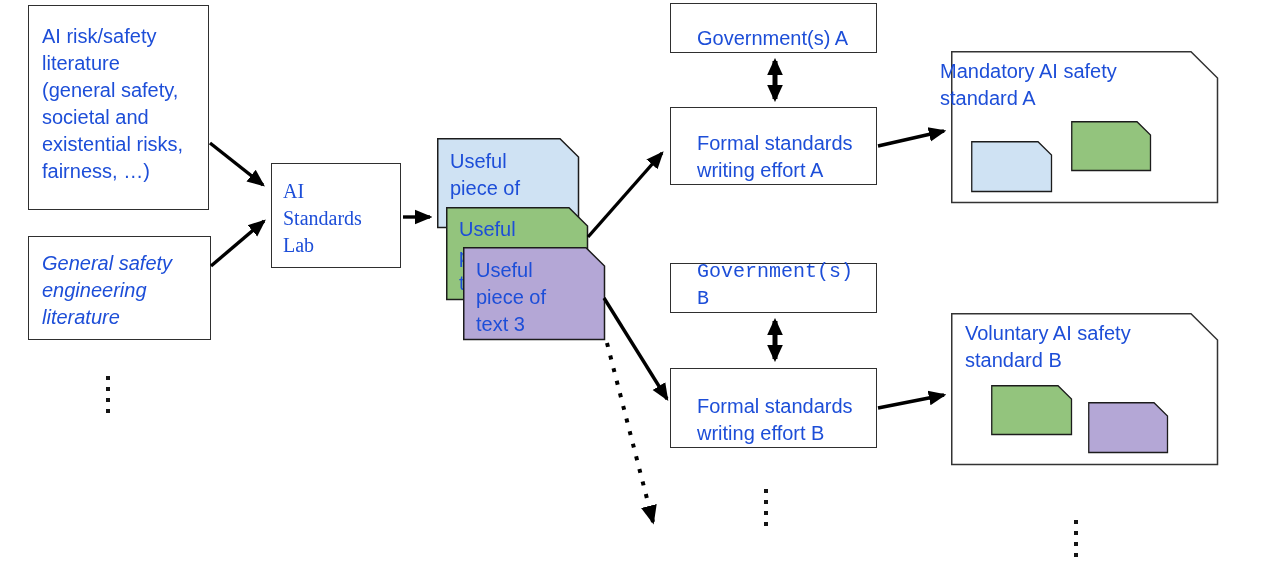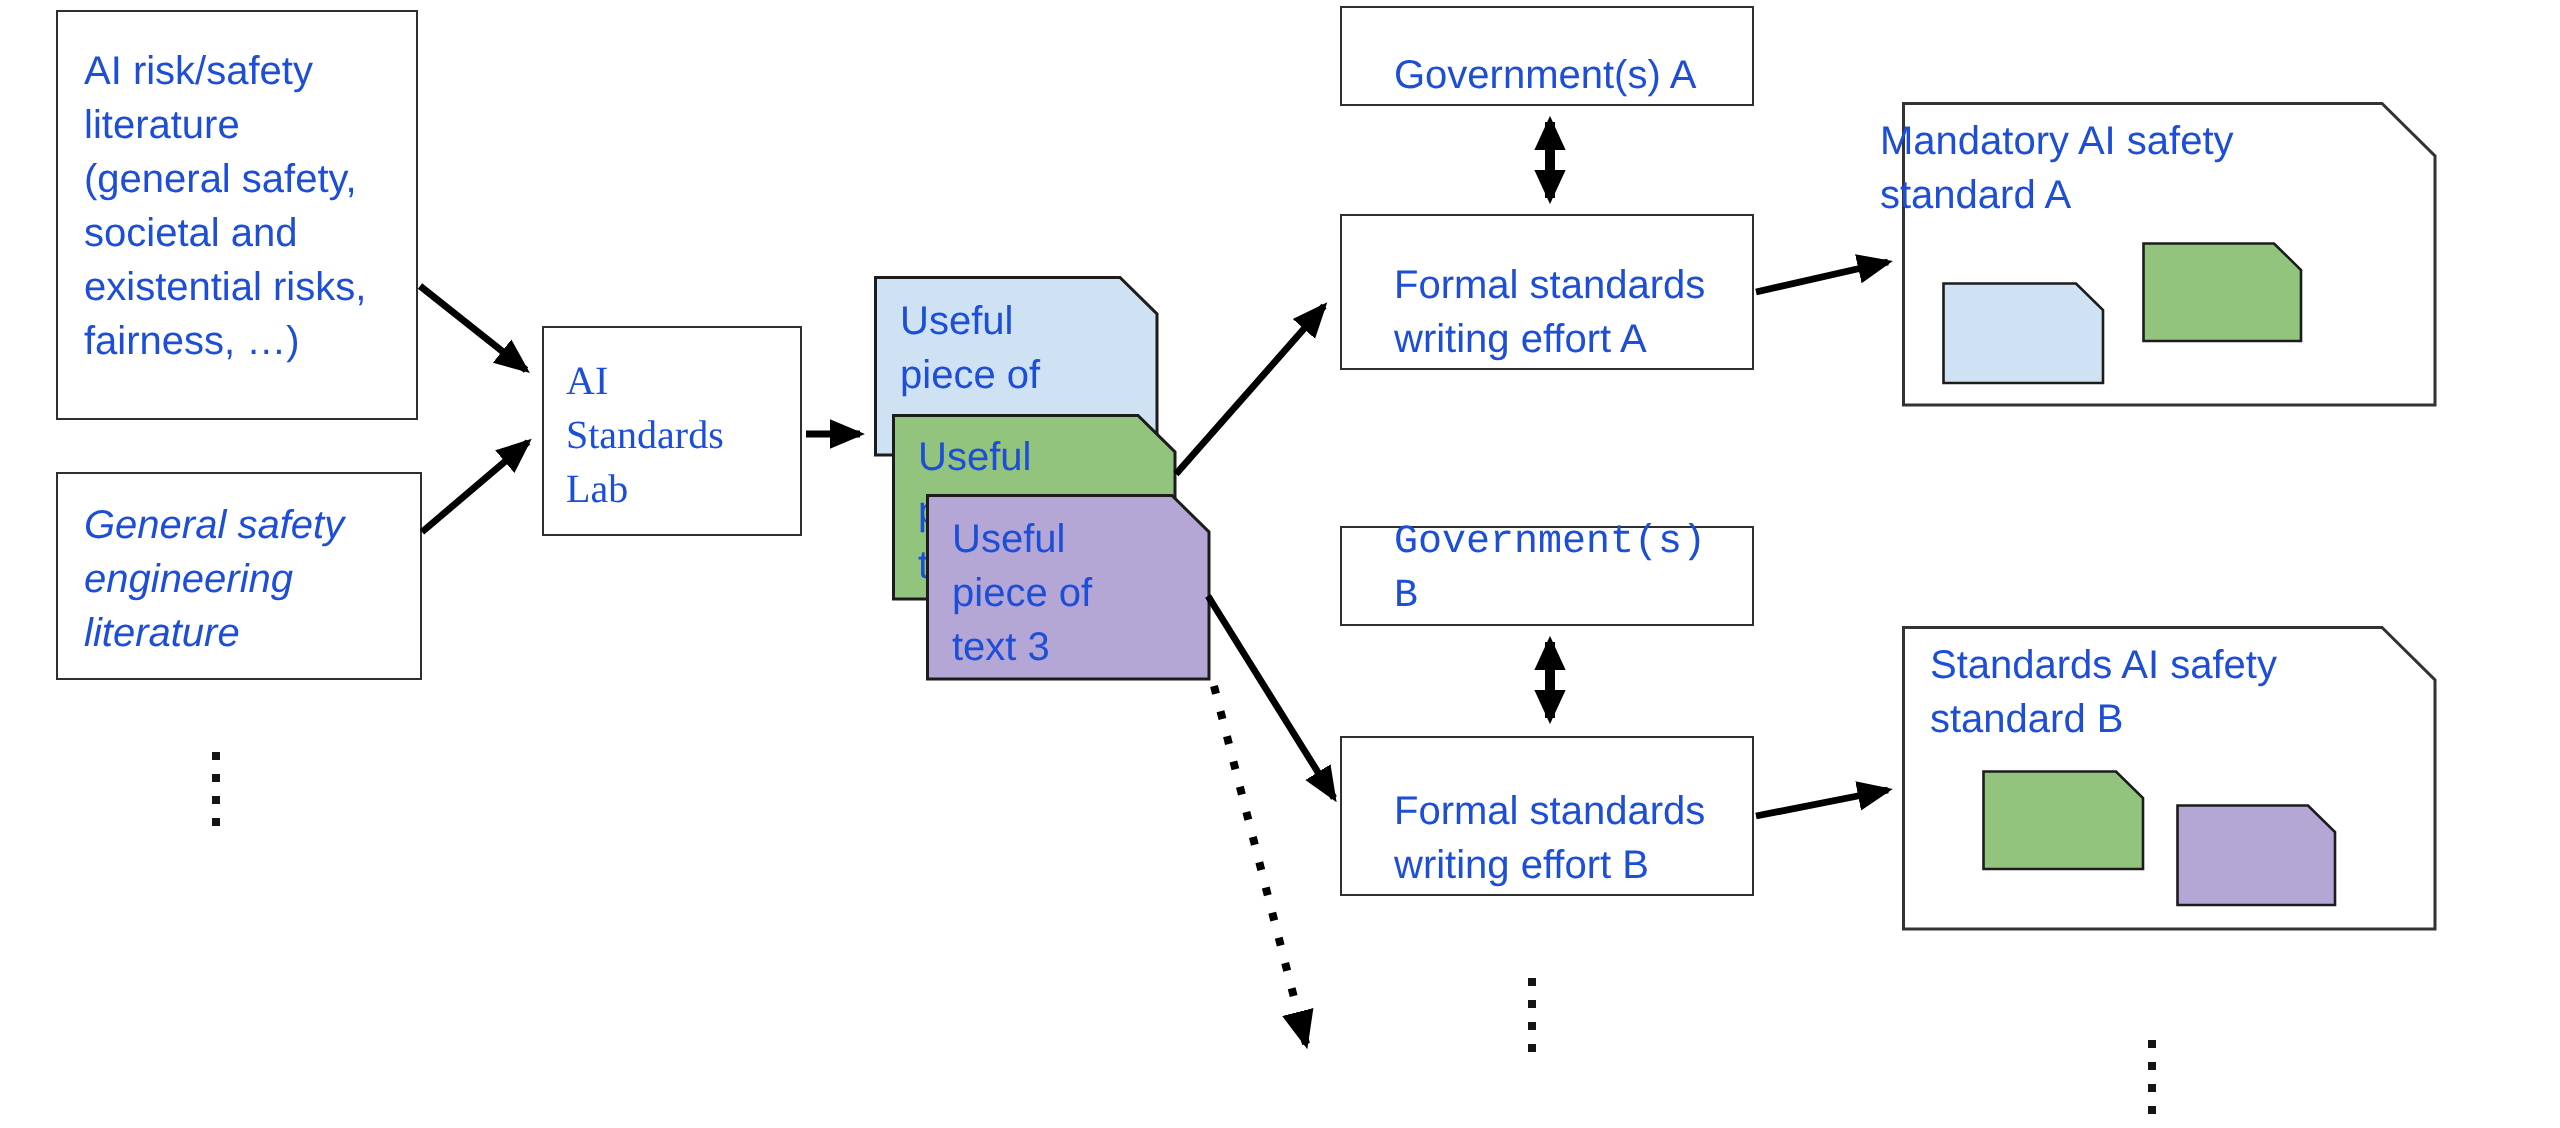--- a/index.html
+++ b/index.html
@@ -127,21 +127,21 @@
   </div>
   <div class="box vcenter" id="b-eff-b">
     <span>Formal standards
 writing effort B</span>
   </div>
   <div class="vdots" id="e-mid"></div>
 
   <svg class="shape" id="s-stdb" width="268" height="153" viewBox="0 0 268 153">
     <polygon points="0.75,0.75 240,0.75 266.5,27 266.5,151.5 0.75,151.5" stroke="#333333" stroke-width="1.5" fill="#ffffff"></polygon>
   </svg>
-  <div class="doctext" id="t-stdb">Standards AI safety
+  <div class="doctext" id="t-stdb">Voluntary AI safety
 standard B</div>
   <svg class="shape" id="s-b-green" width="82" height="51" viewBox="0 0 82 51">
     <polygon points="0.75,0.75 67,0.75 80.5,14 80.5,49.5 0.75,49.5" stroke="#1c1c1c" stroke-width="1.3" fill="#93c47d"></polygon>
   </svg>
   <svg class="shape" id="s-b-purple" width="81" height="52" viewBox="0 0 81 52">
     <polygon points="0.75,0.75 66,0.75 79.5,14 79.5,50.5 0.75,50.5" stroke="#1c1c1c" stroke-width="1.3" fill="#b4a7d6"></polygon>
   </svg>
   <div class="vdots" id="e-right"></div>
 
   <svg id="arrows" width="1280" height="564" viewBox="0 0 1280 564">

